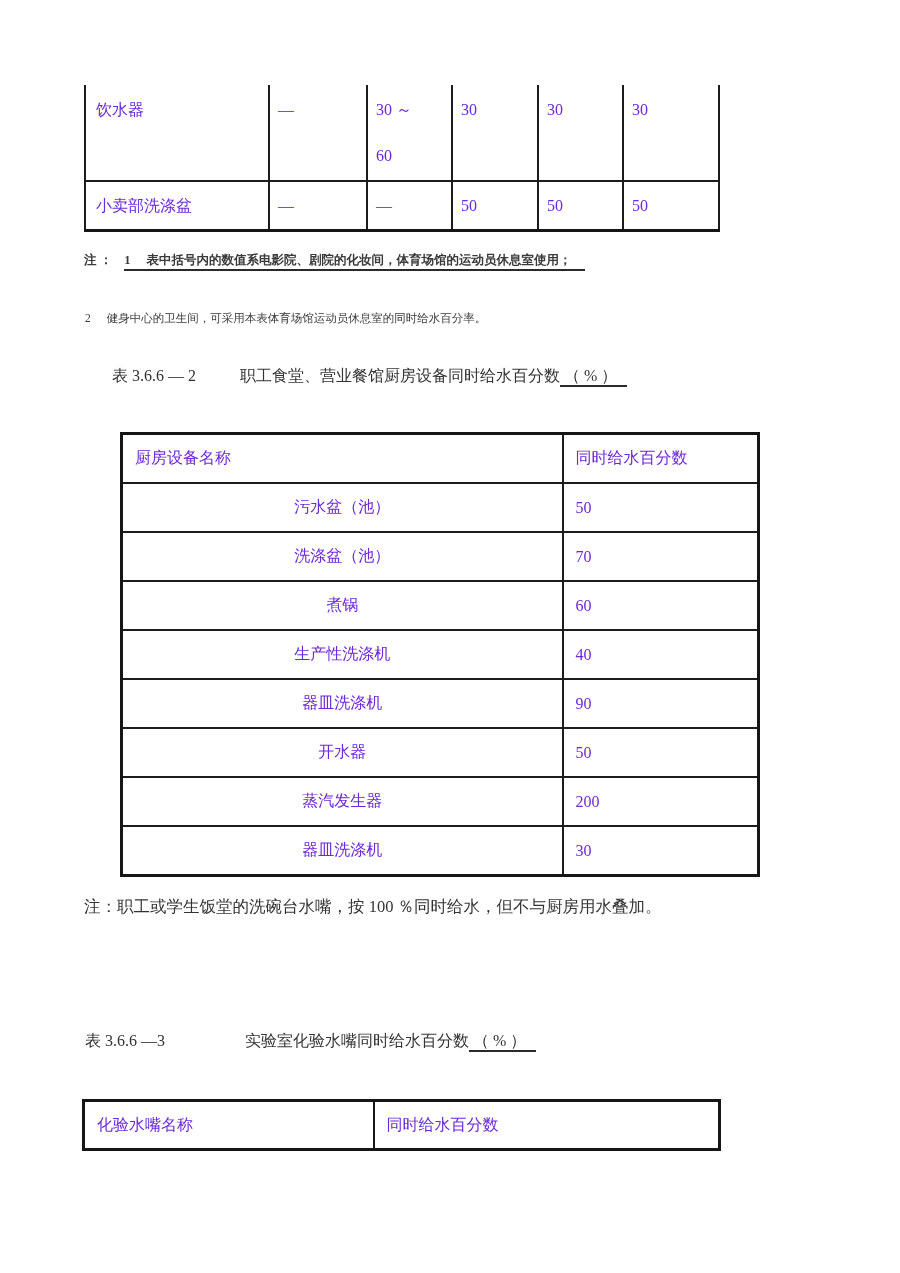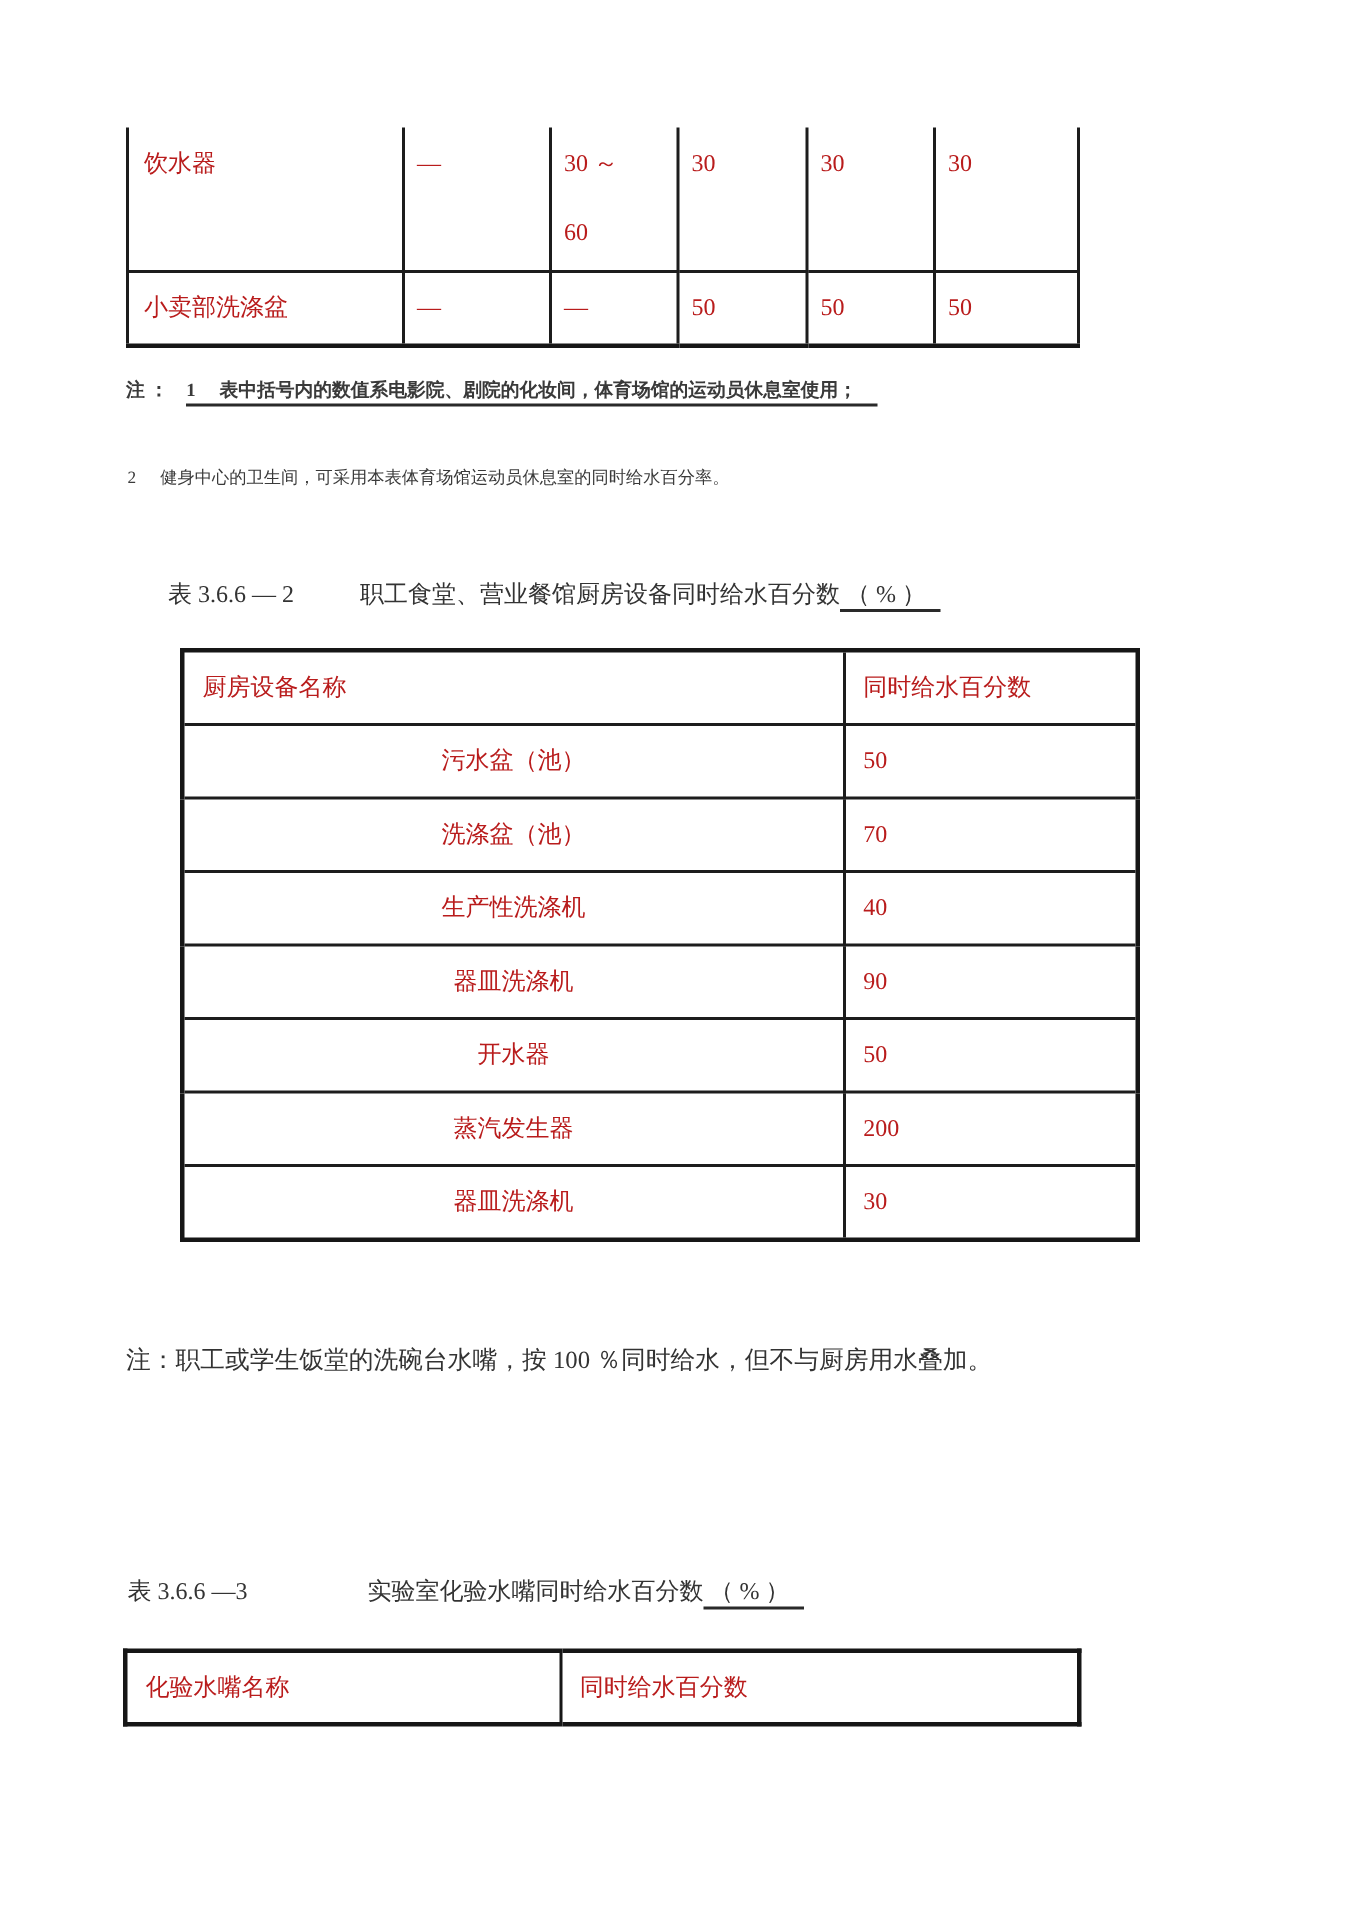--- a/index.html
+++ b/index.html
@@ -17,21 +17,21 @@
   }
   .abs { position: absolute; }
 
   table {
     border-collapse: collapse;
     table-layout: fixed;
   }
   td {
     border: 2px solid #1c1c1c;
     font-size: 16px;
-    color: #b91c1c;
+    color: #6d28d9;
     overflow: hidden;
   }
 
   
   .t-top { width: 634px; }
   .t-top td { vertical-align: top; padding: 2px 4px 0 8px; line-height: 46px; }
   .t-top .row1 td { border-top: none; height: 93px; }
   .t-top .row2 td { height: 47px; line-height: 47px; padding-top: 0; }
   .t-top td.first { padding-left: 10px; }
   .t-top .wrap2 { white-space: pre-line; }
@@ -75,21 +75,20 @@
     font-size: 16.5px;
     color: #333333;
     white-space: nowrap;
   }
 
   
   .caption {
     font-size: 16px;
     color: #333333;
     white-space: nowrap;
-    margin-top: 20px;
   }
   .caption .unit {
     border-bottom: 2px solid #2a2a2a;
     padding-bottom: 1px;
     padding-left: 4px;
     padding-right: 10px;
   }
   .cap-gap-2 { display: inline-block; width: 44px; }
   .cap-gap-3 { display: inline-block; width: 80px; }
 </style>
@@ -150,20 +149,24 @@
   </tr>
   <tr>
     <td class="c-name">污水盆（池）</td>
     <td class="c-val">50</td>
   </tr>
   <tr>
     <td class="c-name">洗涤盆（池）</td>
     <td class="c-val">70</td>
   </tr>
   <tr>
+    <td class="c-name">煮锅</td>
+    <td class="c-val">60</td>
+  </tr>
+  <tr>
     <td class="c-name">生产性洗涤机</td>
     <td class="c-val">40</td>
   </tr>
   <tr>
     <td class="c-name">器皿洗涤机</td>
     <td class="c-val">90</td>
   </tr>
   <tr>
     <td class="c-name">开水器</td>
     <td class="c-val">50</td>

